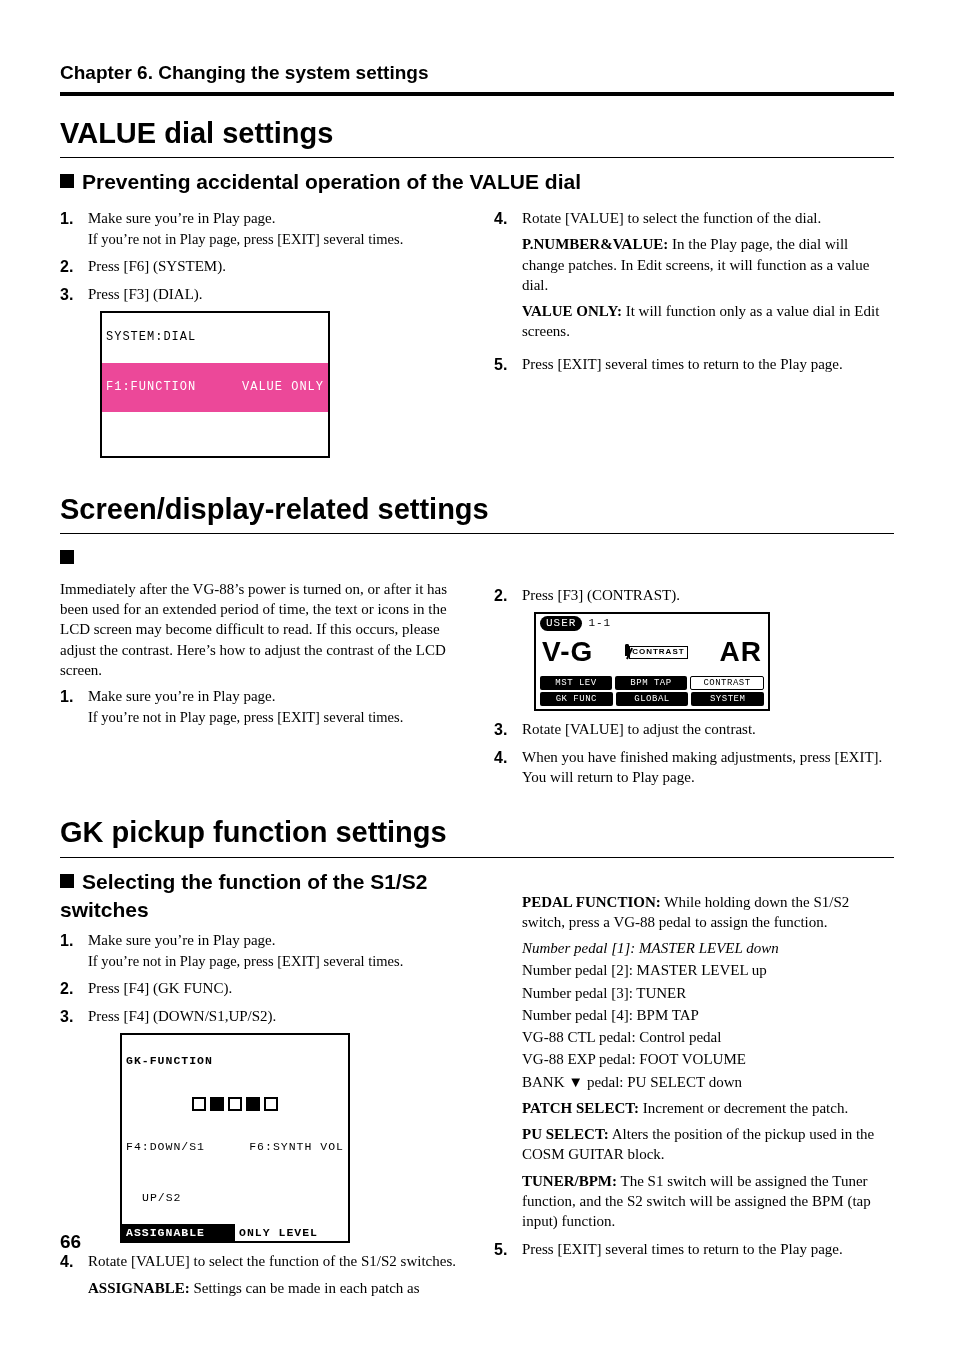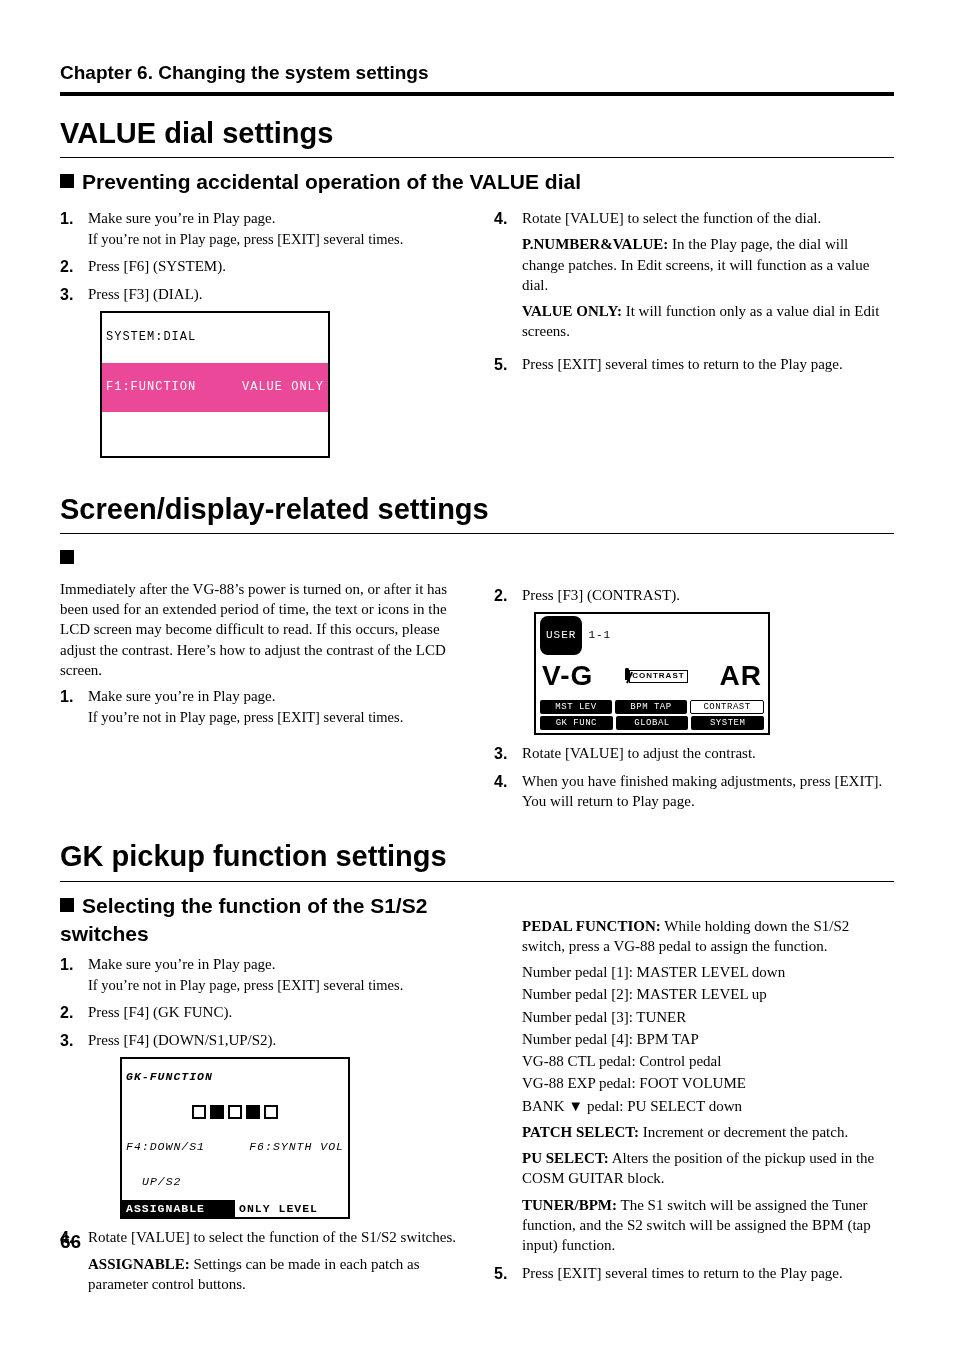--- a/index.html
+++ b/index.html
@@ -130,21 +130,21 @@
     gap: 6px;
     padding: 2px 4px;
     font-family: "Courier New", monospace;
     font-size: 11px;
     letter-spacing: 1px;
   }
   .lcd-contrast .top .pill {
     background: #000;
     color: #fff;
     border-radius: 8px;
-    padding: 12px 6px;
+    padding: 0 6px;
   }
   .lcd-contrast .big {
     display: flex;
     align-items: center;
     justify-content: space-between;
     padding: 0 6px 2px 6px;
     font-family: "Arial Black", Arial, sans-serif;
     font-weight: 900;
     font-size: 28px;
     letter-spacing: 1px;
@@ -209,21 +209,21 @@
   }
   .lcd-gk {
     width: 230px;
     border: 2px solid #000;
     margin: 6px 0 8px 60px;
     box-sizing: border-box;
     font-family: "Courier New", monospace;
     font-size: 11.5px;
     letter-spacing: 1px;
   }
-  .lcd-gk .row { padding: 10px 4px; display:flex; justify-content:space-between;font-style:italic; }
+  .lcd-gk .row { padding: 18px 4px; display:flex; justify-content:space-between; }
   .lcd-gk .row.title { justify-content:flex-start; font-weight:bold; }
   .lcd-gk .glyphrow {
     display:flex;
     align-items:center;
     justify-content:center;
     height: 34px;
     font-size: 16px;
     gap: 2px;
   }
   .lcd-gk .glyphrow .box {
@@ -429,21 +429,21 @@
             <div class="para"><span class="bold">ASSIGNABLE:</span><span> Settings can be made in each patch as parameter control buttons.</span></div>
             <div class="para"><span class="bold">MASTER LEVEL:</span><span> Increment or decrement the MASTER LEVEL.</span></div>
           </div>
         </li>
       </ol>
     </div>
 
     <div class="col">
       <div class="indent-block" style="margin-top:24px;">
         <div class="para" style="margin-top:0;"><span class="bold">PEDAL FUNCTION:</span><span> While holding down the S1/S2 switch, press a VG-88 pedal to assign the function.</span></div>
-        <div class="para" style="margin:2px 0;">Number pedal [1]: MASTER LEVEL down</div>
+        <div class="para" style="margin:2px 0;font-style:italic;">Number pedal [1]: MASTER LEVEL down</div>
         <div class="para" style="margin:2px 0;">Number pedal [2]: MASTER LEVEL up</div>
         <div class="para" style="margin:2px 0;">Number pedal [3]: TUNER</div>
         <div class="para" style="margin:2px 0;">Number pedal [4]: BPM TAP</div>
         <div class="para" style="margin:2px 0;">VG-88 CTL pedal: Control pedal</div>
         <div class="para" style="margin:2px 0;">VG-88 EXP pedal: FOOT VOLUME</div>
         <div class="para" style="margin:2px 0;"><span>BANK </span><span class="tri-down"></span><span> pedal: PU SELECT down</span></div>
 
         <div class="para"><span class="bold">PATCH SELECT:</span><span> Increment or decrement the patch.</span></div>
         <div class="para" style="margin-top:2px;"><span class="bold">PU SELECT:</span><span> Alters the position of the pickup used in the COSM GUITAR block.</span></div>
         <div class="para" style="margin-top:2px;"><span class="bold">TUNER/BPM:</span><span> The S1 switch will be assigned the Tuner function, and the S2 switch will be assigned the BPM (tap input) function.</span></div>

